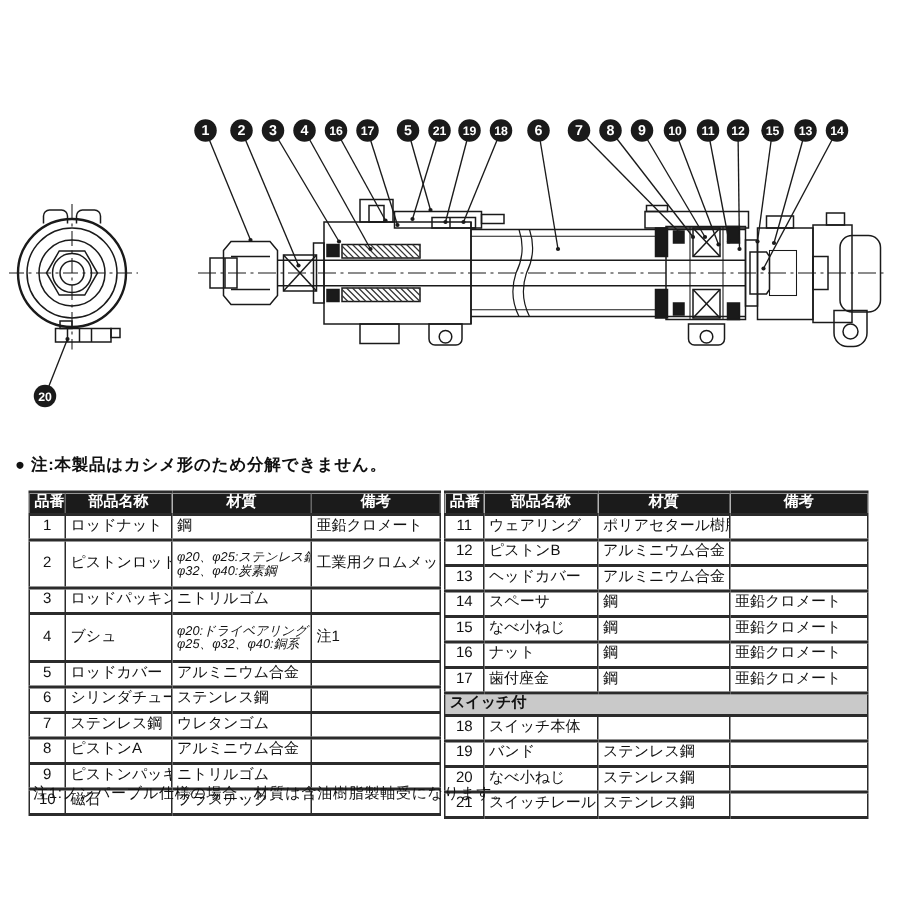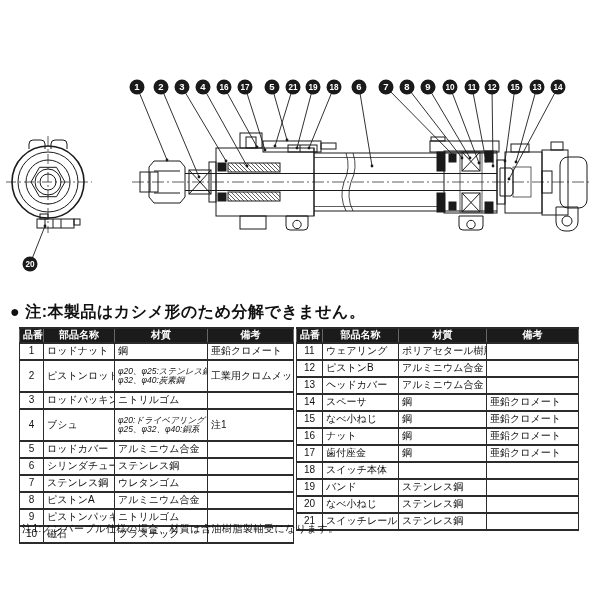--- a/index.html
+++ b/index.html
@@ -3,21 +3,21 @@
 <meta charset="utf-8">
 <style>
   html,body{margin:0;padding:0;}
   body{
     width:600px;height:600px;position:relative;background:#ffffff;
     font-family:"Liberation Sans","DejaVu Sans",sans-serif;color:#111;
     overflow:hidden;
   }
   #diagram{position:absolute;left:0;top:0;}
   .note-top{
-    position:absolute;left:10px;top:302px;font-size:16px;font-weight:bold;
+    position:absolute;left:10px;top:302px;font-size:11px;font-weight:bold;
     letter-spacing:0.5px;white-space:nowrap;
   }
   .note-bottom{
     position:absolute;left:22px;top:522px;font-size:10px;letter-spacing:0.5px;
     white-space:nowrap;
   }
   .tbl{
     position:absolute;top:327px;border-collapse:collapse;table-layout:fixed;
     font-size:10px;line-height:1.05;
   }
@@ -430,20 +430,23 @@
         <td>ナット</td>
         <td>鋼</td>
         <td>亜鉛クロメート</td>
       </tr>
       <tr>
         <td class="no">17</td>
         <td>歯付座金</td>
         <td>鋼</td>
         <td>亜鉛クロメート</td>
       </tr>
+      <tr class="section-row">
+        <td colspan="4">スイッチ付</td>
+      </tr>
       <tr>
         <td class="no">18</td>
         <td>スイッチ本体</td>
         <td></td>
         <td></td>
       </tr>
       <tr>
         <td class="no">19</td>
         <td>バンド</td>
         <td>ステンレス鋼</td>

